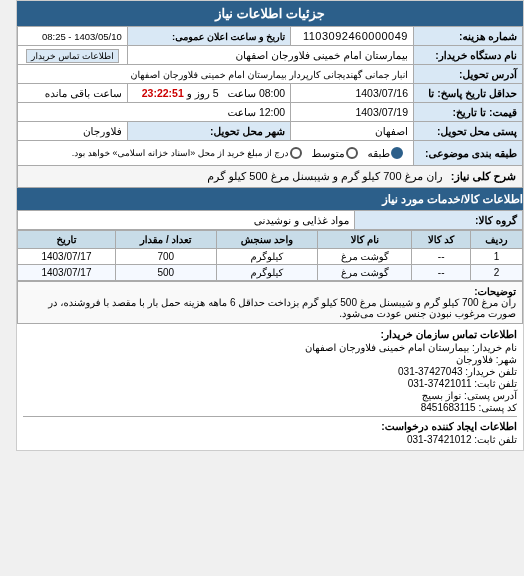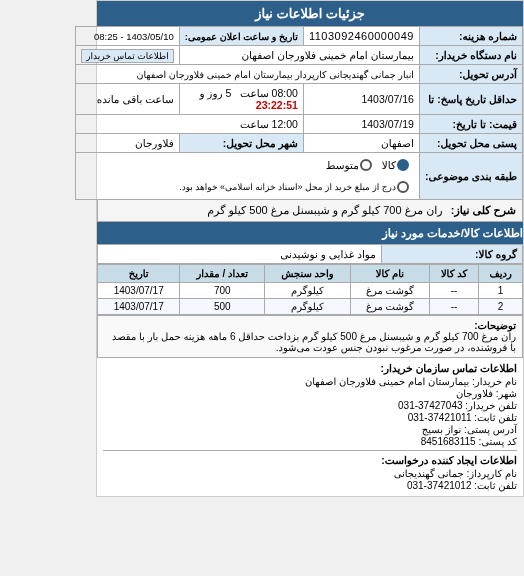--- a/index.html
+++ b/index.html
@@ -5,21 +5,21 @@
     * { box-sizing: border-box; margin: 0; padding: 0; }
     body {
       font-family: 'Tahoma', 'Arial', sans-serif;
       font-size: 11px;
       direction: rtl;
       background: #f0f0f0;
       width: 524px;
       min-height: 576px;
     }
     .page-wrapper {
-      width: 428px;
+      width: 508px;
       background: #fff;
       border: 1px solid #ccc;
     }
     .header-bar {
       background: #2c5f8a;
       color: #fff;
       text-align: center;
       padding: 5px 8px;
       font-size: 13px;
       font-weight: bold;
@@ -185,21 +185,21 @@
       <td class="value-cell">اصفهان</td>
       <td class="label-cell">شهر محل تحویل:</td>
       <td class="value-cell">فلاورجان</td>
     </tr>
     <tr>
       <td class="label-cell">طبقه بندی موضوعی:</td>
       <td class="value-cell" colspan="3">
         <div class="radio-row">
           <div class="radio-option">
             <span class="radio-circle selected"></span>
-            <span>کالا</span>
+            <span>طبقه</span>
           </div>
           <div class="radio-option">
             <span class="radio-circle"></span>
             <span>متوسط</span>
           </div>
           <div class="radio-option">
             <span class="radio-circle"></span>
             <span style="font-size:9px;">درج از مبلغ خرید از محل «اسناد خزانه اسلامی» خواهد بود.</span>
           </div>
         </div>
@@ -281,21 +281,18 @@
     <div class="contact-row">
       <span>آدرس پستی: نواز بسیج</span>
     </div>
     <div class="contact-row">
       <span>کد پستی:</span>
       <span>8451683115</span>
     </div>
     <div class="divider" style="margin: 3px 0;"></div>
     <div class="contact-title">اطلاعات ایجاد کننده درخواست:</div>
     <div class="contact-row">
-      <span>نام کارپرداز: جمانی گهندیجانی</span>
-    </div>
-    <div class="contact-row">
       <span>تلفن ثابت:</span>
       <span>37421012-031</span>
     </div>
   </div>
 
 </div>
 
 </body></html>

